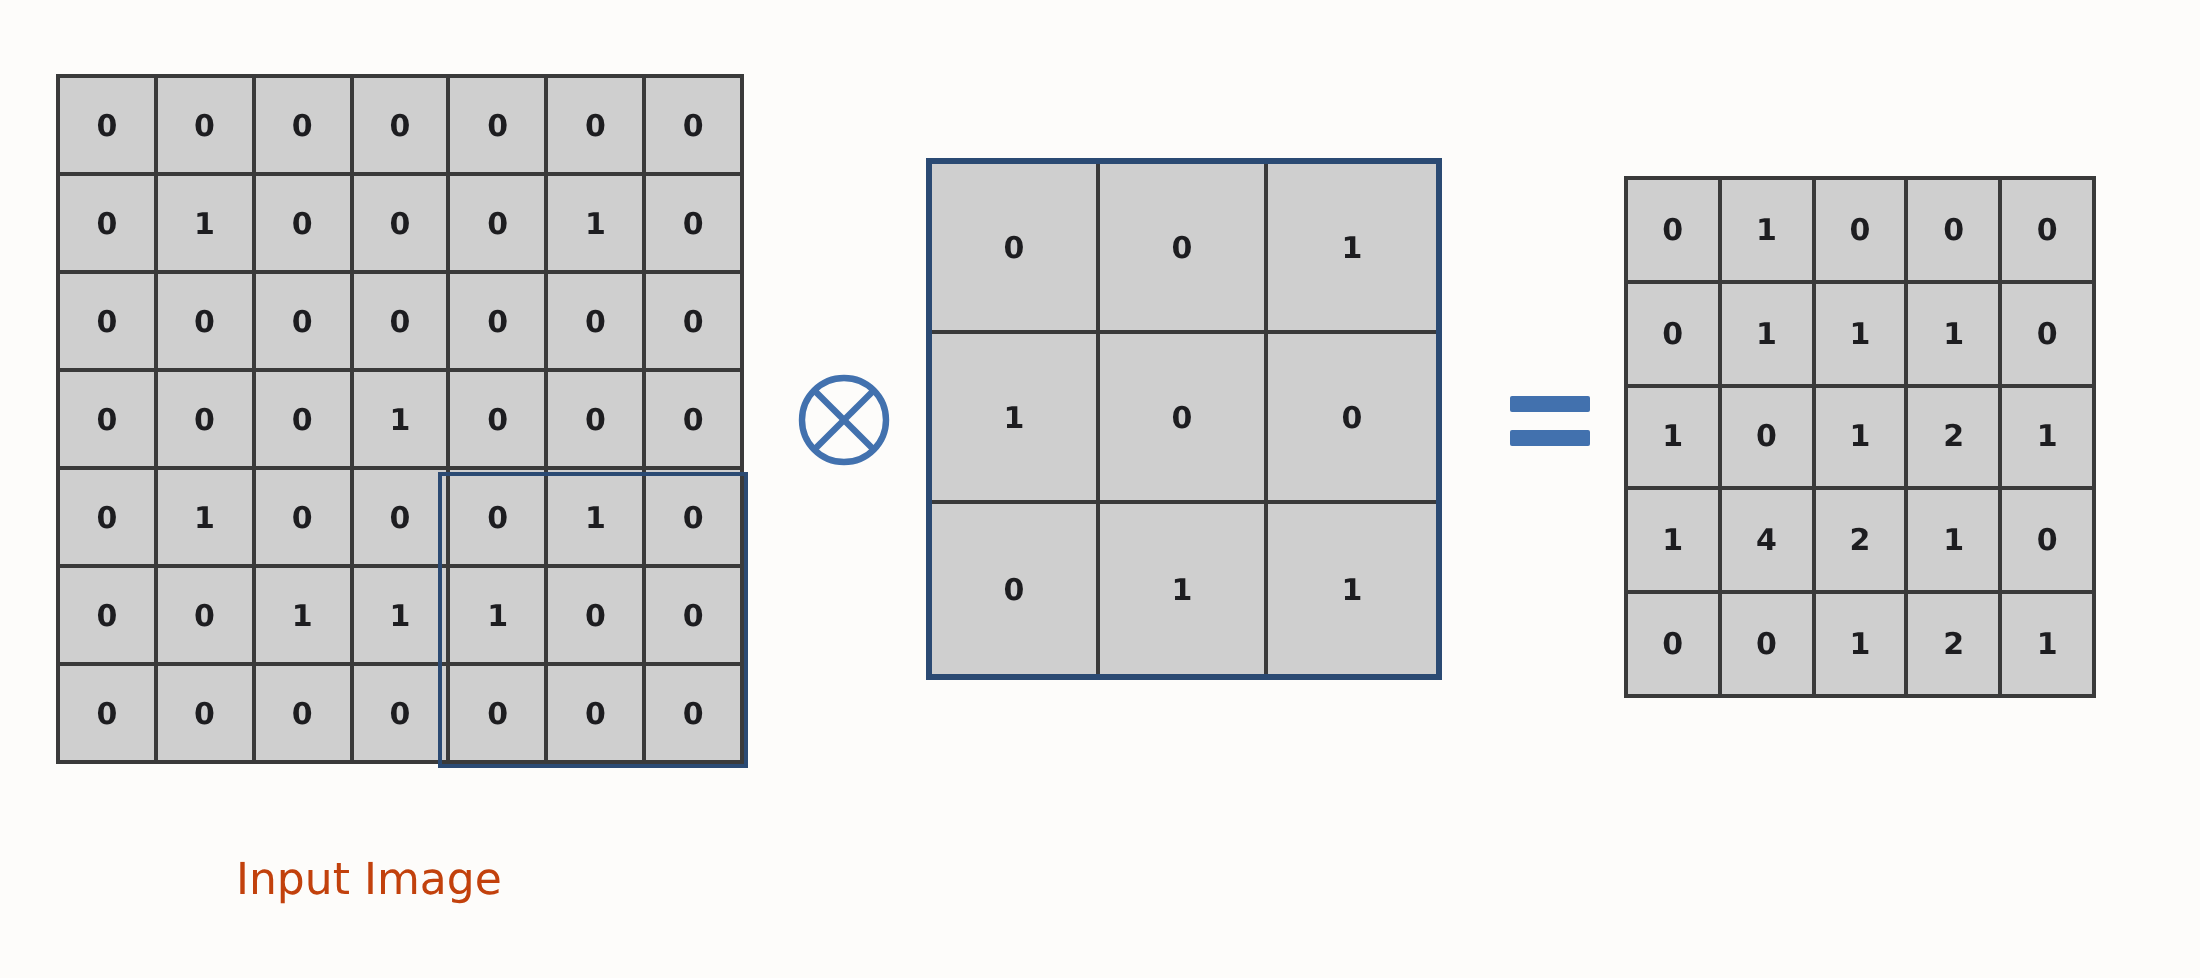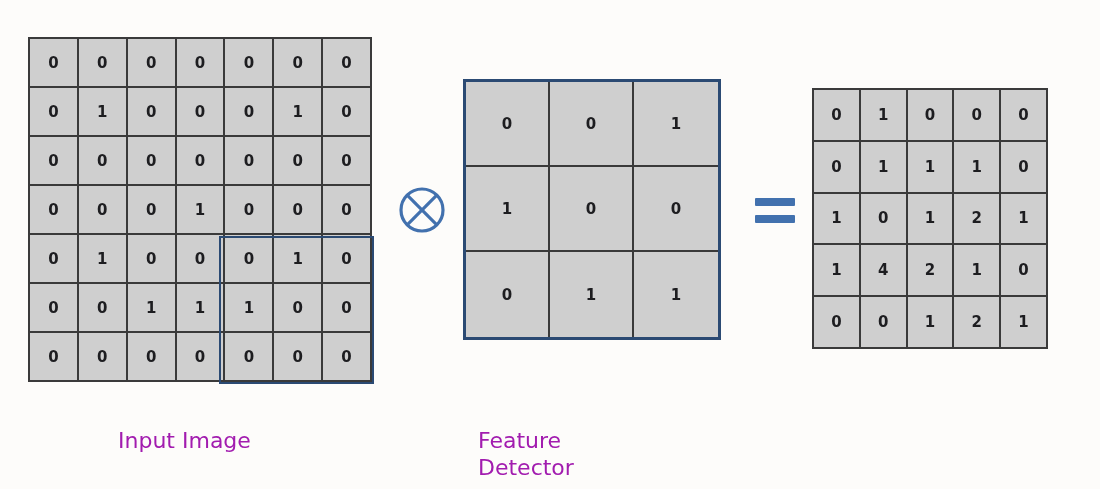--- a/index.html
+++ b/index.html
@@ -129,21 +129,21 @@
   .eq-bar {
     width: 40px;
     height: 8px;
     background: #4271ae;
     border-radius: 1px;
   }
 
   
   .caption {
     position: absolute;
-    color: #a21caf;
+    color: #c2410c;
     font-size: 22px;
     font-family: "DejaVu Sans", sans-serif;
     line-height: 1.22;
     white-space: pre-line;
   }
   #caption-input   { left: 118px; top: 428px; }
   #caption-detector{ left: 478px; top: 428px; }
   #caption-map     { left: 860px; top: 428px; }
 </style>
 </head>
@@ -251,16 +251,14 @@
       <div class="cell">1</div>
       <div class="cell lastcol">0</div>
       <div class="cell lastrow">0</div>
       <div class="cell lastrow">0</div>
       <div class="cell lastrow">1</div>
       <div class="cell lastrow">2</div>
       <div class="cell lastcol lastrow">1</div>
     </div>
 
   <div class="caption" id="caption-input">Input Image</div>
-  <div class="caption" id="caption-detector">Feature
-Detector</div>
 
 </div>
 
 </body></html>

